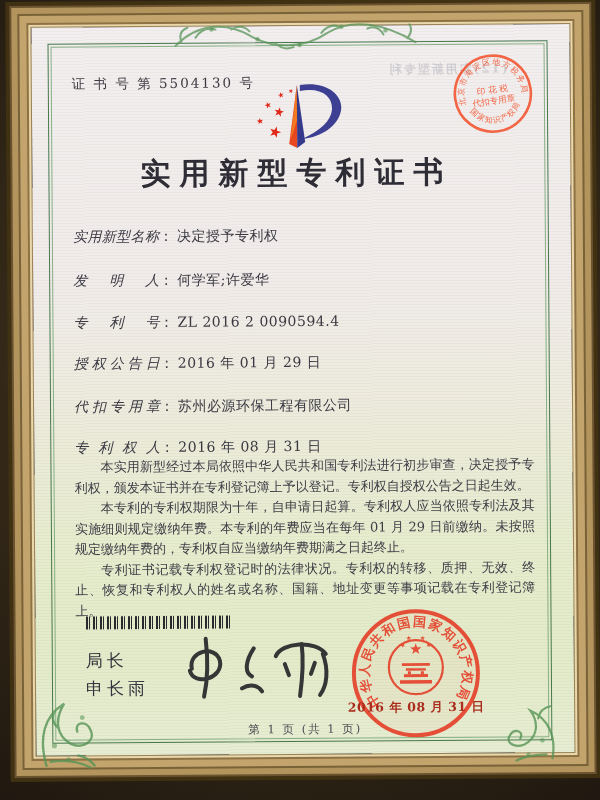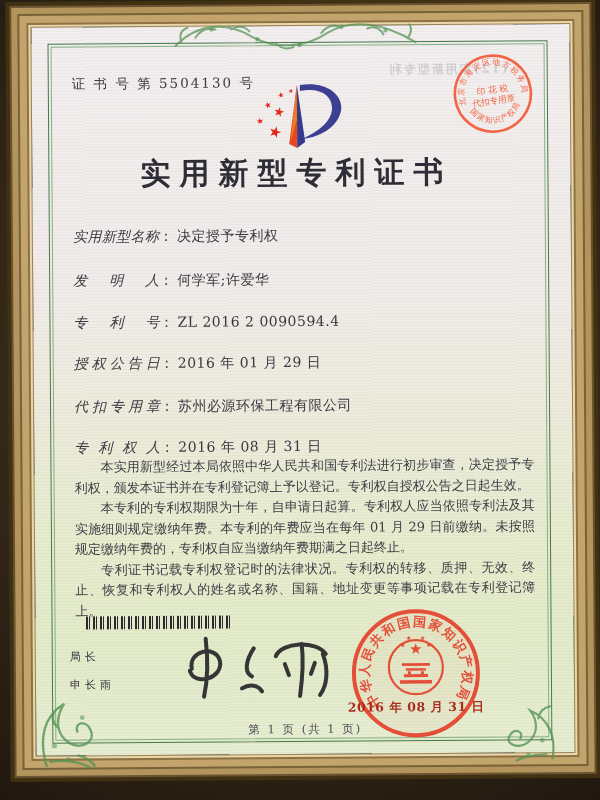--- a/index.html
+++ b/index.html
@@ -59,21 +59,21 @@
   }
   .paras p{margin:0;text-indent:2em;}
   .barcode{
     position:absolute;left:50px;top:589px;width:146px;height:13px;
     background:repeating-linear-gradient(90deg,
       #2a2a2e 0 2px,transparent 2px 3px,
       #2a2a2e 3px 4px,transparent 4px 7px,
       #2a2a2e 7px 9px,transparent 9px 10px,
       #2a2a2e 10px 11px,transparent 11px 14px);
   }
-  .signer{position:absolute;left:34px;font-size:11px;letter-spacing:4px;color:#35343c;}
+  .signer{position:absolute;left:50px;font-size:17px;letter-spacing:4px;color:#35343c;}
   .signer.t{top:622px}.signer.n{top:650px}
   .signature{position:absolute;left:128px;top:604px;width:185px;height:82px;}
   .seal{position:absolute;left:312px;top:580px;width:136px;height:136px;opacity:.92;}
   .stamp{position:absolute;left:419px;top:27px;width:84px;height:84px;opacity:.88;transform:rotate(-8deg);}
   .ghost{
     position:absolute;left:346px;top:36px;width:140px;text-align:center;
     transform:scaleX(-1);color:#7e8493;opacity:.28;
     font-size:12px;font-weight:bold;letter-spacing:2px;
   }
   .footer{

